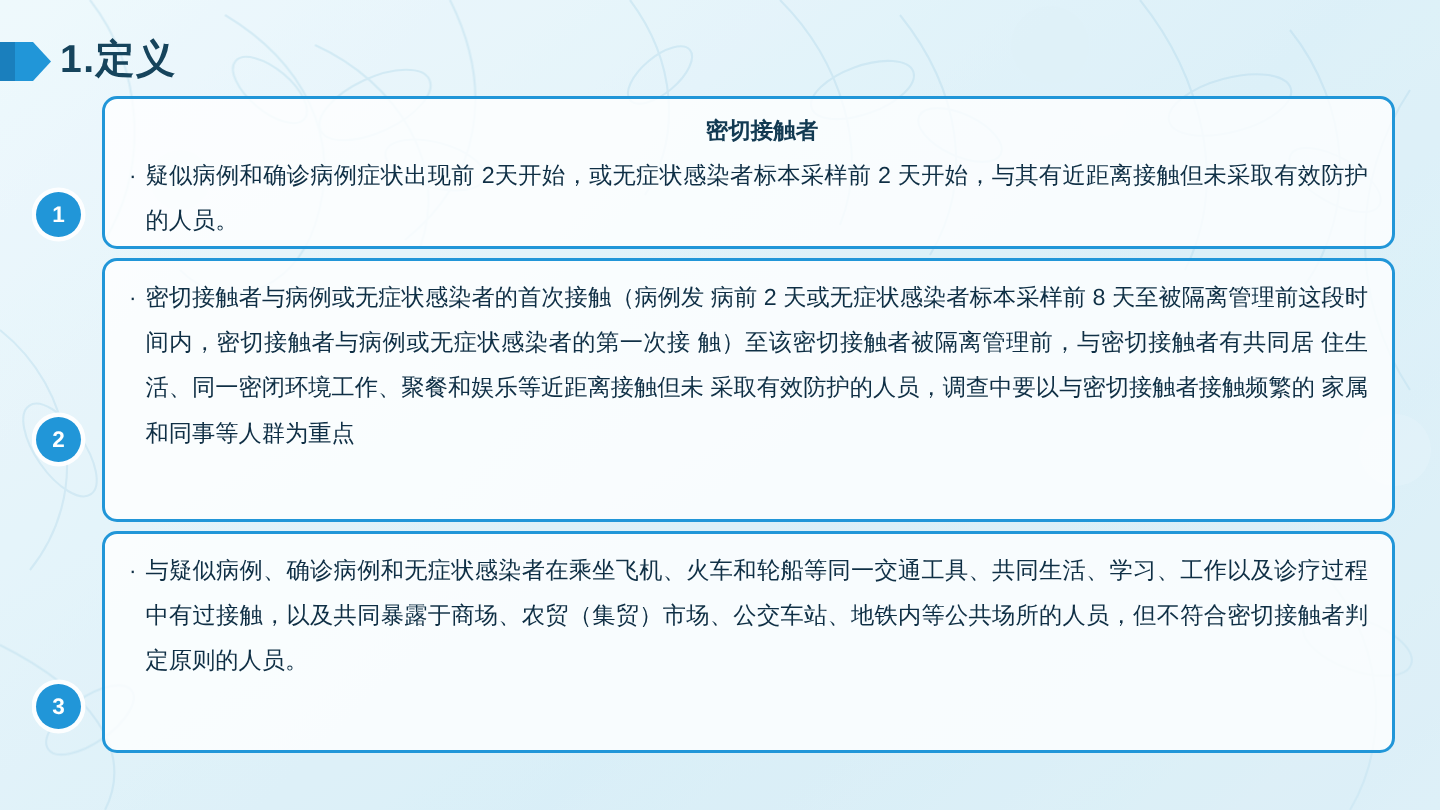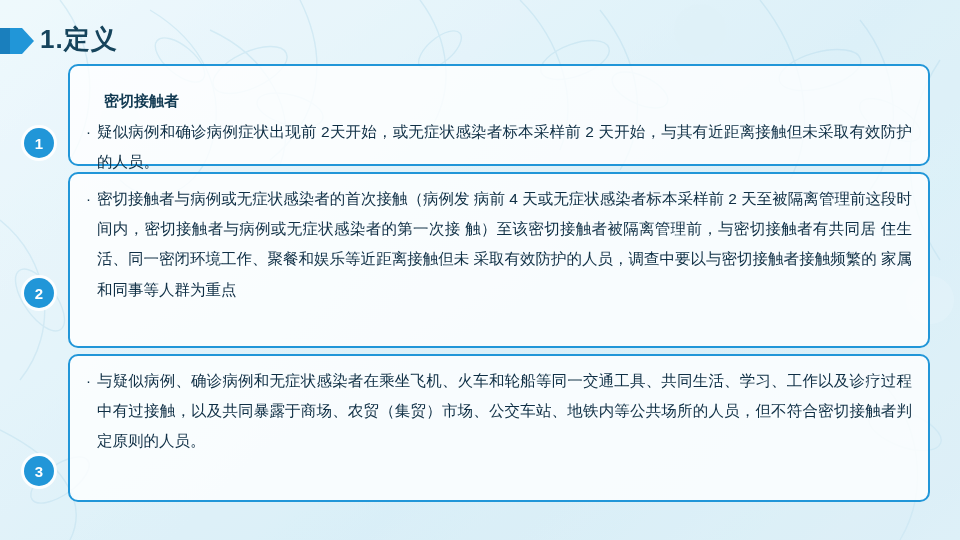--- a/index.html
+++ b/index.html
@@ -67,21 +67,22 @@
     border-radius: 10px;
     background: rgba(255,255,255,0.80);
     box-sizing: border-box;
     padding: 10px 16px 12px 16px;
     margin-bottom: 6px;
   }
   .card-title {
     font-size: 15px;
     font-weight: bold;
     color: #123a52;
-    margin: 16px 0 6px 18px;
+    margin: 2px 0 6px 18px;
+    text-align: center;
   }
   .card-body {
     display: flex;
     align-items: flex-start;
     font-size: 15.5px;
     color: #0f2f45;
     line-height: 1.95;
   }
   .bullet {
     flex: 0 0 auto;
@@ -184,21 +185,21 @@
       <div class="card-body">
         <span class="bullet">·</span>
         <span class="card-text">疑似病例和确诊病例症状出现前 2天开始，或无症状感染者标本采样前 2 天开始，与其有近距离接触但未采取有效防护的人员。</span>
       </div>
     </div>
 
     <div class="card card2">
       <div class="badge">2</div>
       <div class="card-body">
         <span class="bullet">·</span>
-        <span class="card-text">密切接触者与病例或无症状感染者的首次接触（病例发 病前 4 天或无症状感染者标本采样前 2 天至被隔离管理前这段时间内，密切接触者与病例或无症状感染者的第一次接 触）至该密切接触者被隔离管理前，与密切接触者有共同居 住生活、同一密闭环境工作、聚餐和娱乐等近距离接触但未 采取有效防护的人员，调查中要以与密切接触者接触频繁的 家属和同事等人群为重点</span>
+        <span class="card-text">密切接触者与病例或无症状感染者的首次接触（病例发 病前 2 天或无症状感染者标本采样前 8 天至被隔离管理前这段时间内，密切接触者与病例或无症状感染者的第一次接 触）至该密切接触者被隔离管理前，与密切接触者有共同居 住生活、同一密闭环境工作、聚餐和娱乐等近距离接触但未 采取有效防护的人员，调查中要以与密切接触者接触频繁的 家属和同事等人群为重点</span>
       </div>
     </div>
 
     <div class="card card3">
       <div class="badge">3</div>
       <div class="card-body">
         <span class="bullet">·</span>
         <span class="card-text">与疑似病例、确诊病例和无症状感染者在乘坐飞机、火车和轮船等同一交通工具、共同生活、学习、工作以及诊疗过程中有过接触，以及共同暴露于商场、农贸（集贸）市场、公交车站、地铁内等公共场所的人员，但不符合密切接触者判定原则的人员。</span>
       </div>
     </div>

